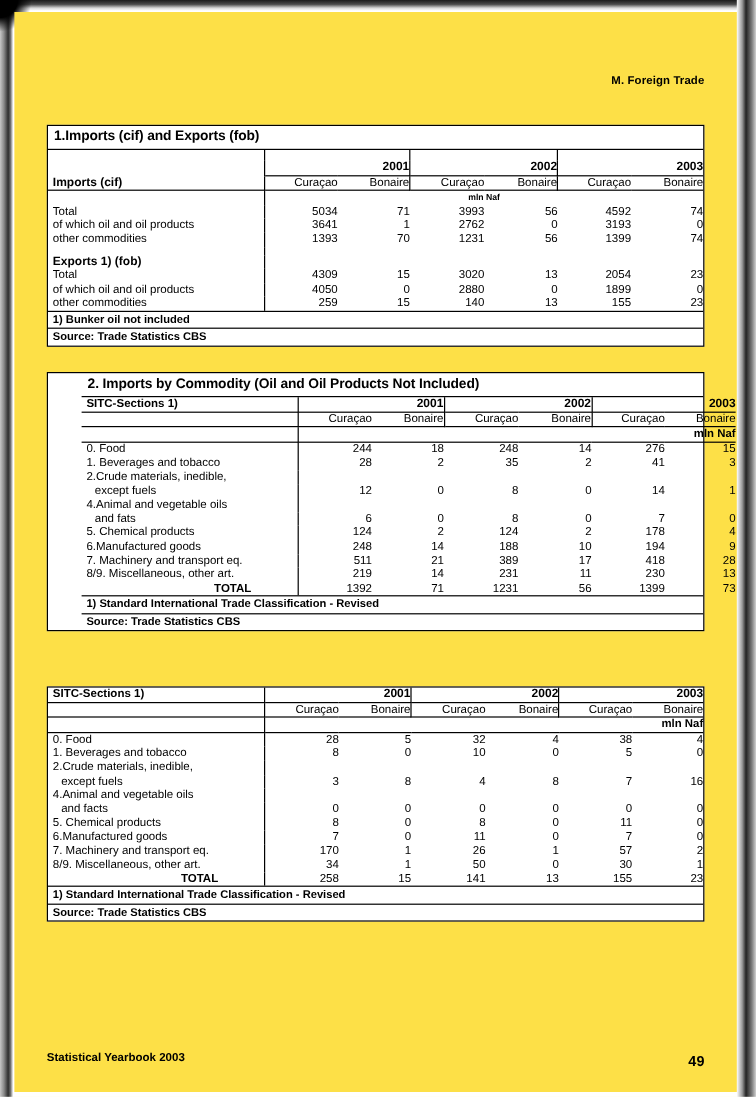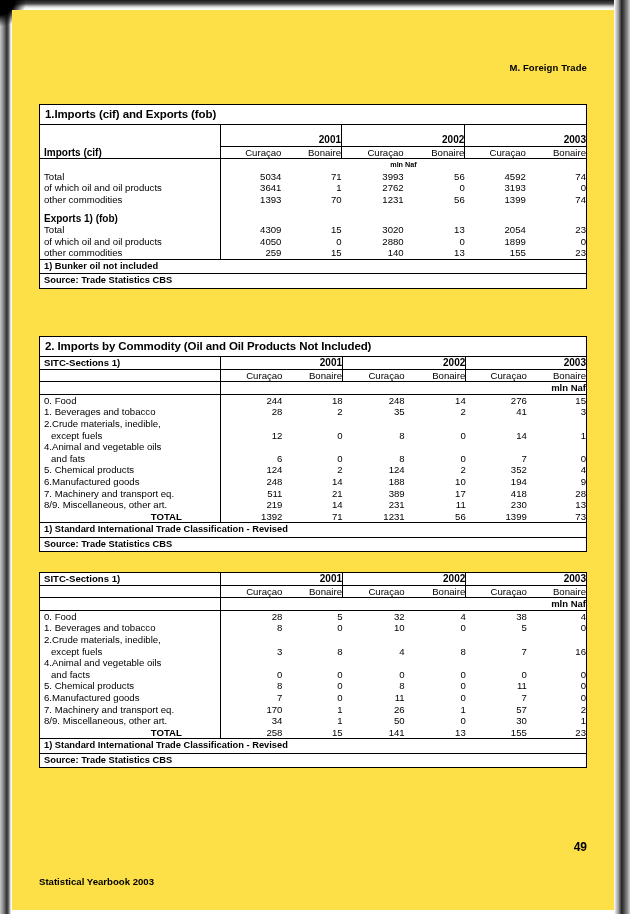--- a/index.html
+++ b/index.html
@@ -53,21 +53,21 @@
   
   .tblock {
     position: absolute;
     left: 27px;
     width: 548px;
     border: 1.6px solid #000;
     box-sizing: border-box;
     background: #fff;
   }
   .tblock.t1 { top: 94px; }
-  .tblock.t2 { top: 326px; }
+  .tblock.t2 { top: 300px; padding-left: 28px; }
   .tblock.t3 { top: 562px; }
 
   .tbl-title {
     font-size: 11.5px;
     font-weight: bold;
     padding: 3px 0 4px 5px;
     border-bottom: 1.3px solid #000;
     letter-spacing: -.1px;
   }
 
@@ -116,21 +116,21 @@
 
   
   .footer-left {
     position: absolute;
     left: 27px; top: 866px;
     font-size: 9.6px;
     font-weight: bold;
   }
   .footer-right {
     position: absolute;
-    right: 27px; top: 830px;
+    right: 27px; top: 867px;
     font-size: 12px;
     font-weight: bold;
   }
 </style>
 </head>
 <body>
 
 <div class="scan-edge-left"></div>
 <div class="scan-edge-top"></div>
 <div class="scan-edge-right"></div>
@@ -345,21 +345,21 @@
           <td class="num">0</td>
           <td class="num">7</td>
           <td class="num">0</td>
         </tr>
         <tr>
           <td class="lbl bdr-r">5. Chemical products</td>
           <td class="num bdr-l">124</td>
           <td class="num">2</td>
           <td class="num">124</td>
           <td class="num">2</td>
-          <td class="num">352</td>
+          <td class="num">178</td>
           <td class="num">4</td>
         </tr>
         <tr>
           <td class="lbl bdr-r">6.Manufactured goods</td>
           <td class="num bdr-l">248</td>
           <td class="num">14</td>
           <td class="num">188</td>
           <td class="num">10</td>
           <td class="num">194</td>
           <td class="num">9</td>

